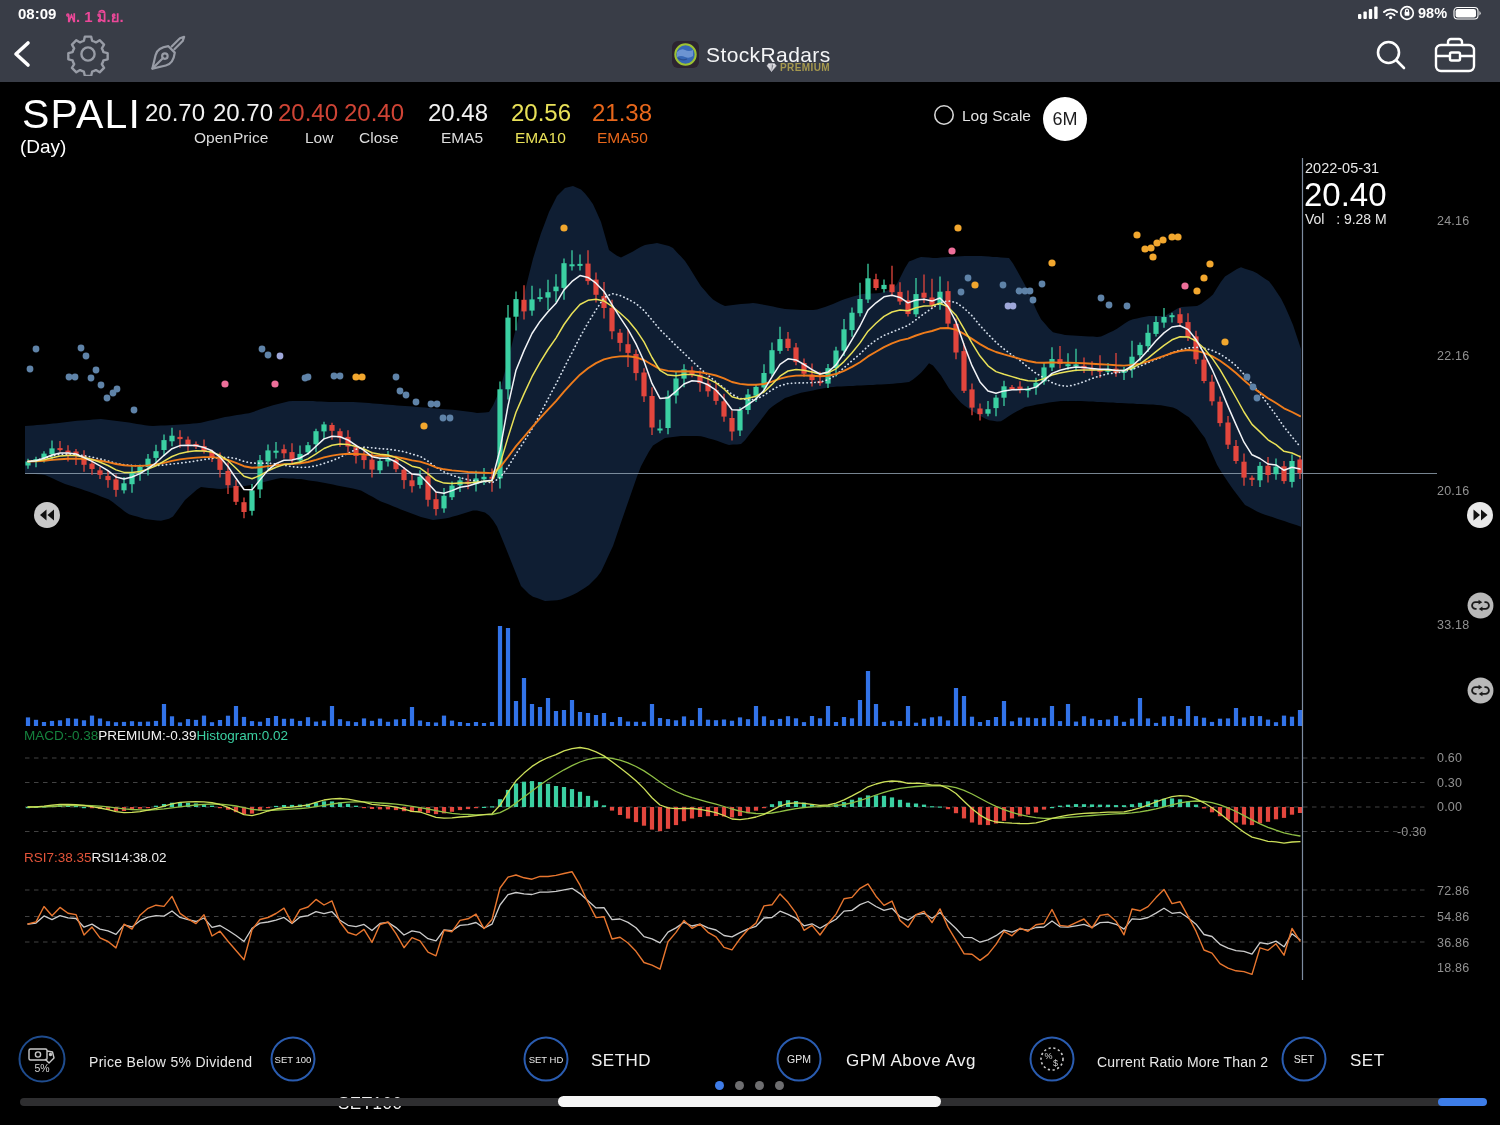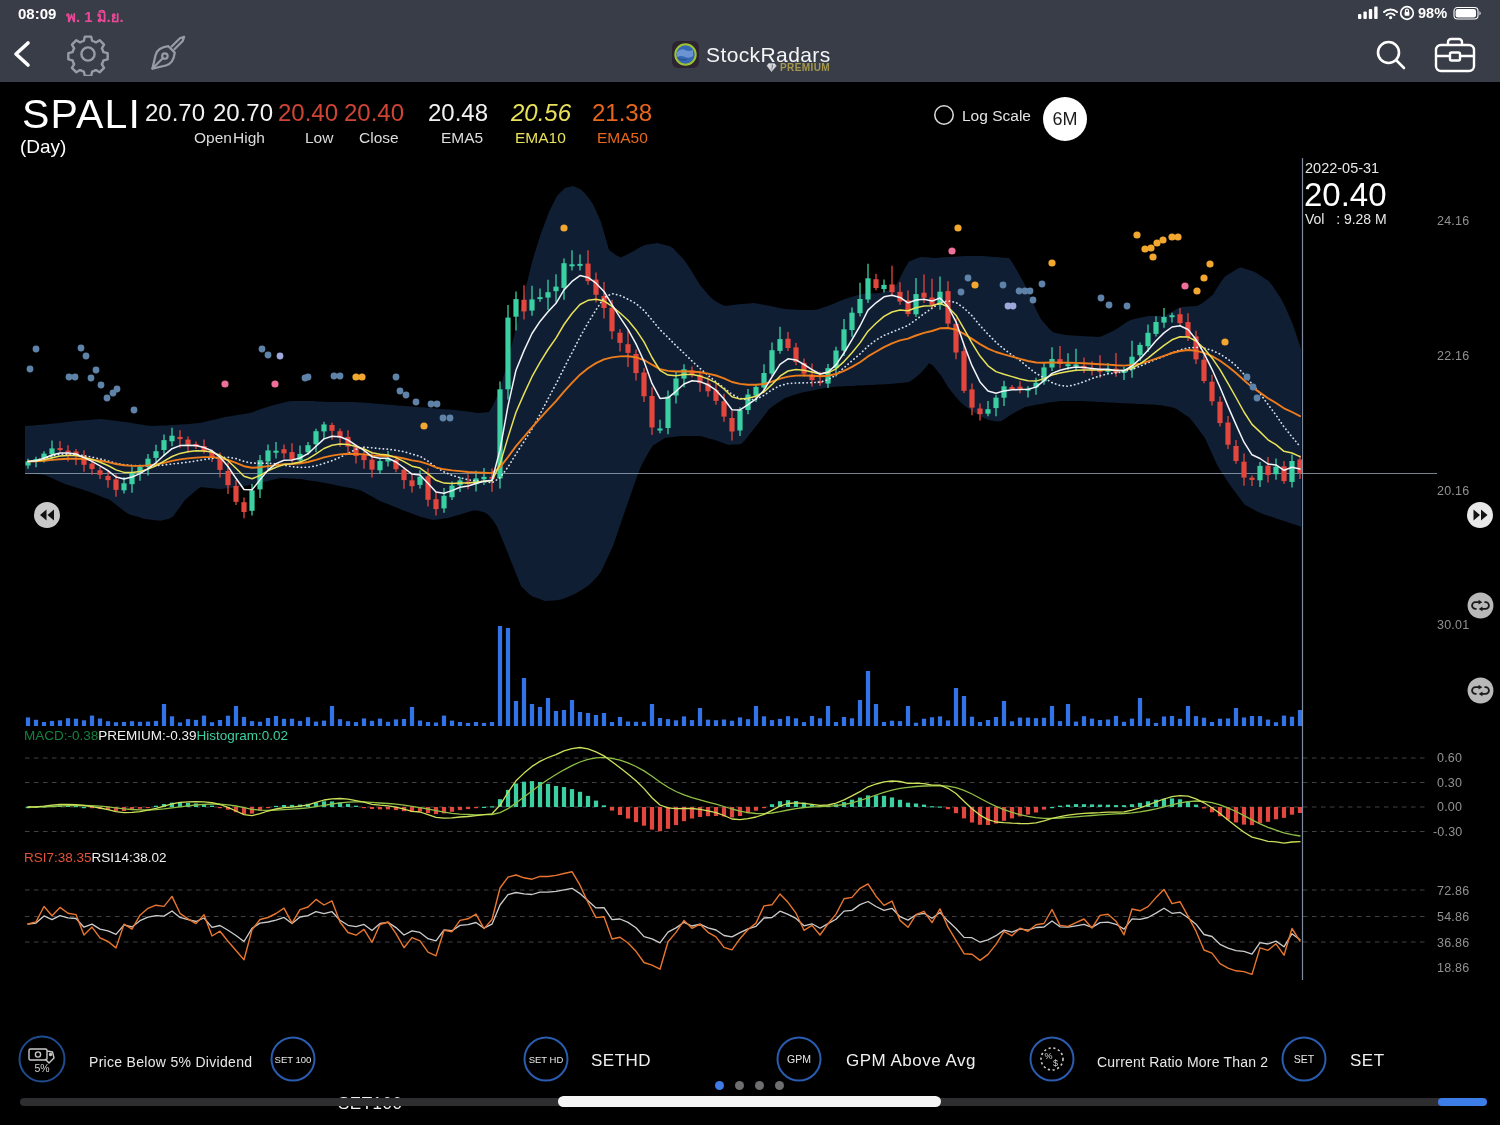--- a/index.html
+++ b/index.html
@@ -806,49 +806,49 @@
   <path d="M2 20 h14 M26 20 h14"></path>
   <rect x="16" y="16.5" width="10" height="8" rx="1.5"></rect>
  </g>
 </svg>
 
 <div class="abs" style="left:22px;top:91px;font-size:41px;color:#fff;letter-spacing:1.2px;">SPALI</div>
 <div class="abs" style="left:20px;top:136px;font-size:19px;color:#fff;">(Day)</div>
 <div class="abs" style="left:145px;top:99px;font-size:24px;color:#f2f2f2;">20.70</div>
 <div class="abs" style="left:158px;top:129px;font-size:15.5px;color:#dcdcdc;margin-left:36px;">Open</div>
 <div class="abs" style="left:213px;top:99px;font-size:24px;color:#f2f2f2;">20.70</div>
-<div class="abs" style="left:233px;top:129px;font-size:15.5px;color:#dcdcdc;">High</div>
+<div class="abs" style="left:233px;top:129px;font-size:15.5px;color:#dcdcdc;">Price</div>
 <div class="abs" style="left:278px;top:99px;font-size:24px;color:#cf4435;">20.40</div>
 <div class="abs" style="left:305px;top:129px;font-size:15.5px;color:#dcdcdc;">Low</div>
 <div class="abs" style="left:344px;top:99px;font-size:24px;color:#cf4435;">20.40</div>
 <div class="abs" style="left:359px;top:129px;font-size:15.5px;color:#dcdcdc;">Close</div>
 <div class="abs" style="left:428px;top:99px;font-size:24px;color:#f2f2f2;">20.48</div>
 <div class="abs" style="left:441px;top:129px;font-size:15.5px;color:#dcdcdc;">EMA5</div>
-<div class="abs" style="left:511px;top:99px;font-size:24px;color:#e9e158;font-style:italic;">20.56</div>
+<div class="abs" style="left:511px;top:99px;font-size:24px;color:#e9e158;">20.56</div>
 <div class="abs" style="left:515px;top:129px;font-size:15.5px;color:#e9e158;">EMA10</div>
 <div class="abs" style="left:592px;top:99px;font-size:24px;color:#e8671b;">21.38</div>
 <div class="abs" style="left:597px;top:129px;font-size:15.5px;color:#e8671b;">EMA50</div>
 <svg class="abs" style="left:933px;top:104px;" width="22" height="22" viewBox="0 0 22 22">
  <circle cx="11" cy="11" r="9.2" fill="none" stroke="#d6d6d6" stroke-width="1.6"></circle>
 </svg>
 <div class="abs" style="left:962px;top:107px;font-size:15.5px;color:#e4e4e4;">Log Scale</div>
 <div class="abs" style="left:1043px;top:97px;width:44px;height:44px;border-radius:22px;background:#fff;"></div>
 <div class="abs" style="left:1043px;top:109px;width:44px;text-align:center;font-size:18px;color:#1c1c1e;">6M</div>
 
 <div class="abs" style="left:1305px;top:160px;font-size:14.5px;color:#e8e8e8;">2022-05-31</div>
 <div class="abs" style="left:1304px;top:176px;font-size:33px;color:#fff;">20.40</div>
 <div class="abs" style="left:1305px;top:211px;font-size:14px;color:#e8e8e8;">Vol&nbsp;&nbsp;&nbsp;: 9.28 M</div>
 <div class="axlab" style="left:1437px;top:214px;">24.16</div>
 <div class="axlab" style="left:1437px;top:349px;">22.16</div>
 <div class="axlab" style="left:1437px;top:484px;">20.16</div>
-<div class="axlab" style="left:1437px;top:618px;">30.01</div>
+<div class="axlab" style="left:1437px;top:618px;">33.18</div>
 <div class="axlab" style="left:1437px;top:751px;">0.60</div>
 <div class="axlab" style="left:1437px;top:776px;">0.30</div>
 <div class="axlab" style="left:1437px;top:800px;">0.00</div>
-<div class="axlab" style="left:1433px;top:825px;">-0.30</div>
+<div class="axlab" style="left:1397px;top:825px;">-0.30</div>
 <div class="axlab" style="left:1437px;top:884px;">72.86</div>
 <div class="axlab" style="left:1437px;top:910px;">54.86</div>
 <div class="axlab" style="left:1437px;top:936px;">36.86</div>
 <div class="axlab" style="left:1437px;top:961px;">18.86</div>
 <div class="abs" style="left:24px;top:728px;font-size:13.5px;"><span style="color:#15803d;">MACD:-0.38</span><span style="color:#f0f0f0;">PREMIUM:-0.39</span><span style="color:#3bd0a2;">Histogram:0.02</span></div>
 <div class="abs" style="left:24px;top:850px;font-size:13.5px;"><span style="color:#e2543a;">RSI7:38.35</span><span style="color:#f0f0f0;">RSI14:38.02</span></div>
 
 <svg class="abs" style="left:33px;top:501px;" width="28" height="28" viewBox="0 0 28 28">
  <circle cx="14" cy="14" r="13" fill="#c9c9c9"></circle>
  <path d="M13.5 8.5 L7 14 L13.5 19.5 Z M21 8.5 L14.5 14 L21 19.5 Z" fill="#111"></path>

